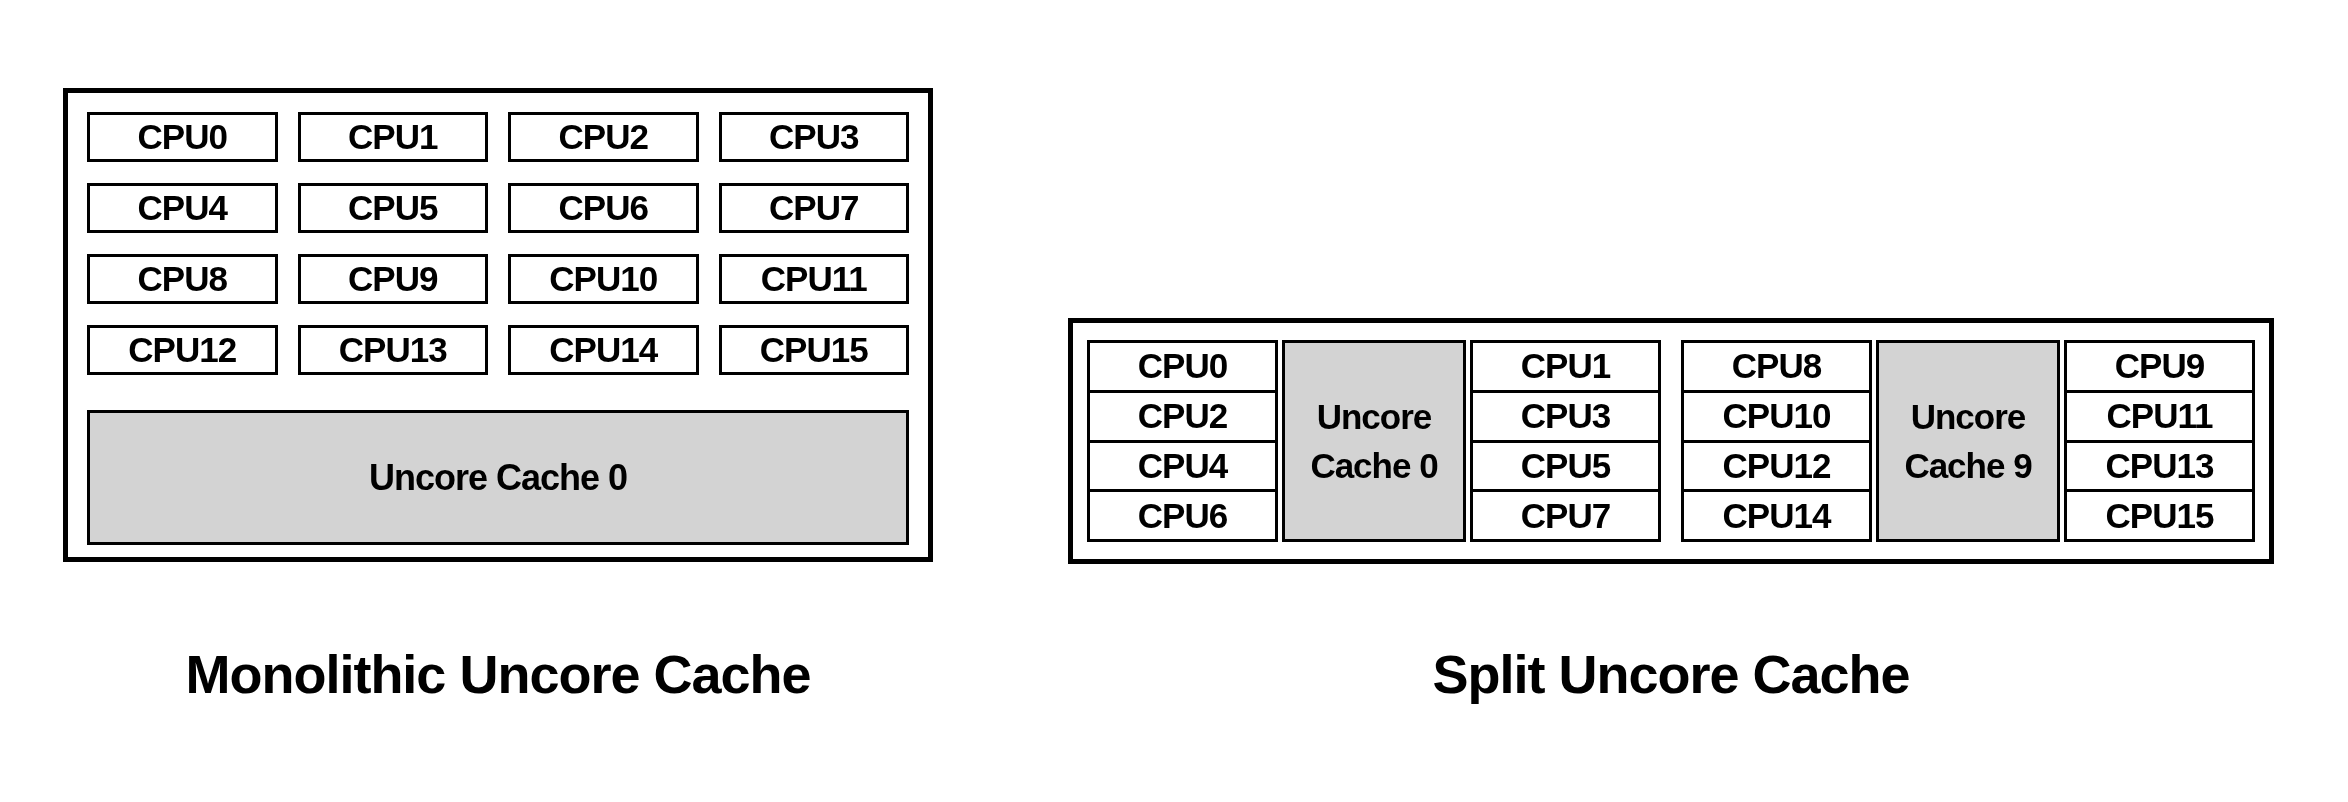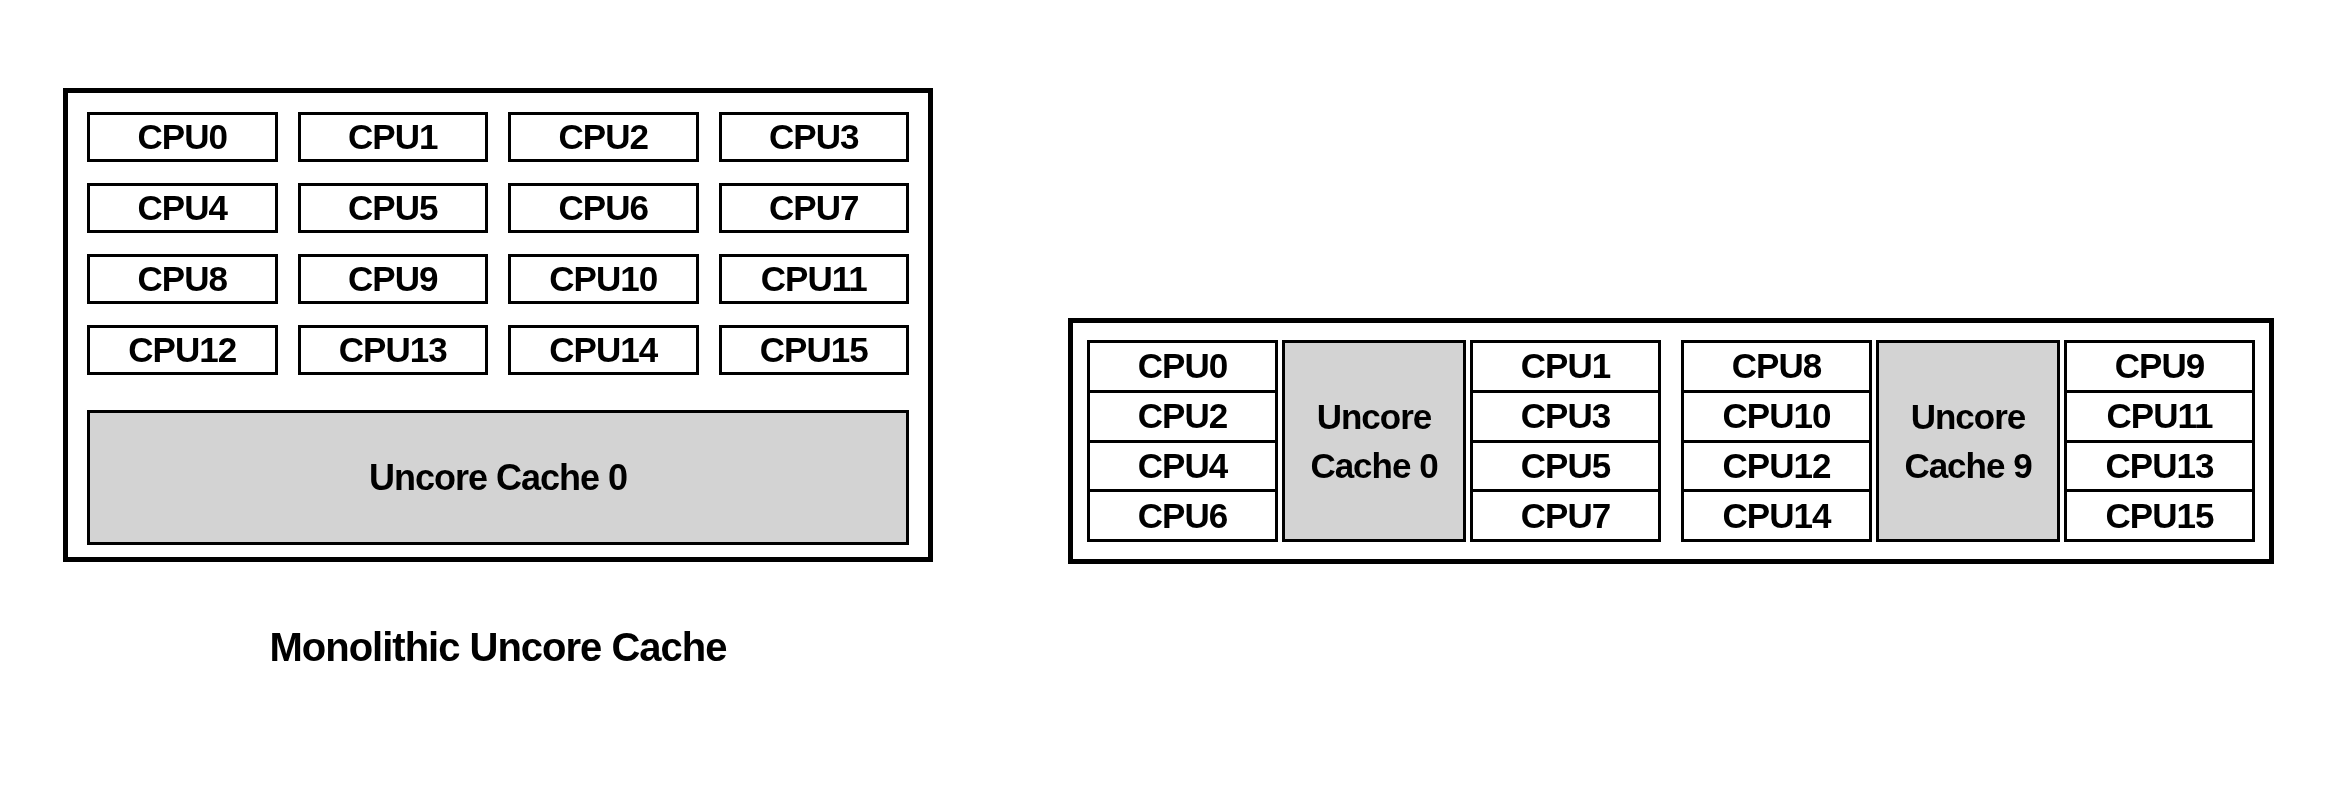--- a/index.html
+++ b/index.html
@@ -118,27 +118,27 @@
     font-weight: bold;
     font-size: 35px;
     letter-spacing: -1px;
     line-height: 1.4;
     padding: 0 10px;
   }
 
   
   .caption {
     position: absolute;
-    top: 616px;
+    top: 643px;
     height: 62px;
     display: flex;
     align-items: center;
     justify-content: center;
     font-weight: bold;
-    font-size: 40px;
+    font-size: 54px;
     letter-spacing: -1px;
     white-space: nowrap;
   }
   .caption-mono { left: 63px;   width: 870px; }
   .caption-split { left: 1068px; width: 1206px; }
 </style>
 </head>
 <body>
 
 <div id="canvas" style="--bg: #ffffff; --border: #000000; --cache: #d3d3d3; --text: #000000;">
@@ -195,14 +195,15 @@
         <div class="cpu-cell">CPU9</div>
         <div class="cpu-cell">CPU11</div>
         <div class="cpu-cell">CPU13</div>
         <div class="cpu-cell">CPU15</div>
       </div>
     </div>
 
   </div>
 
   <div class="caption caption-mono">Monolithic Uncore Cache</div>
+  <div class="caption caption-split">Split Uncore Cache</div>
 
 </div>
 
 </body></html>

